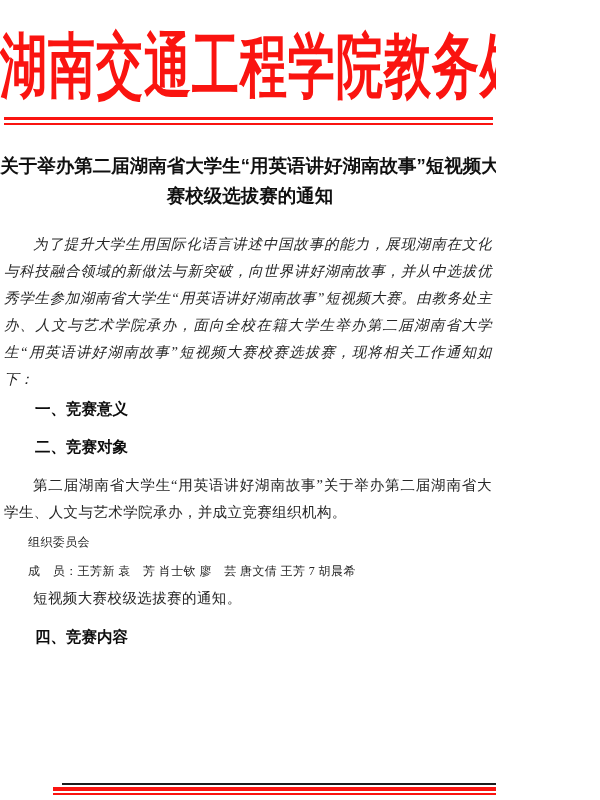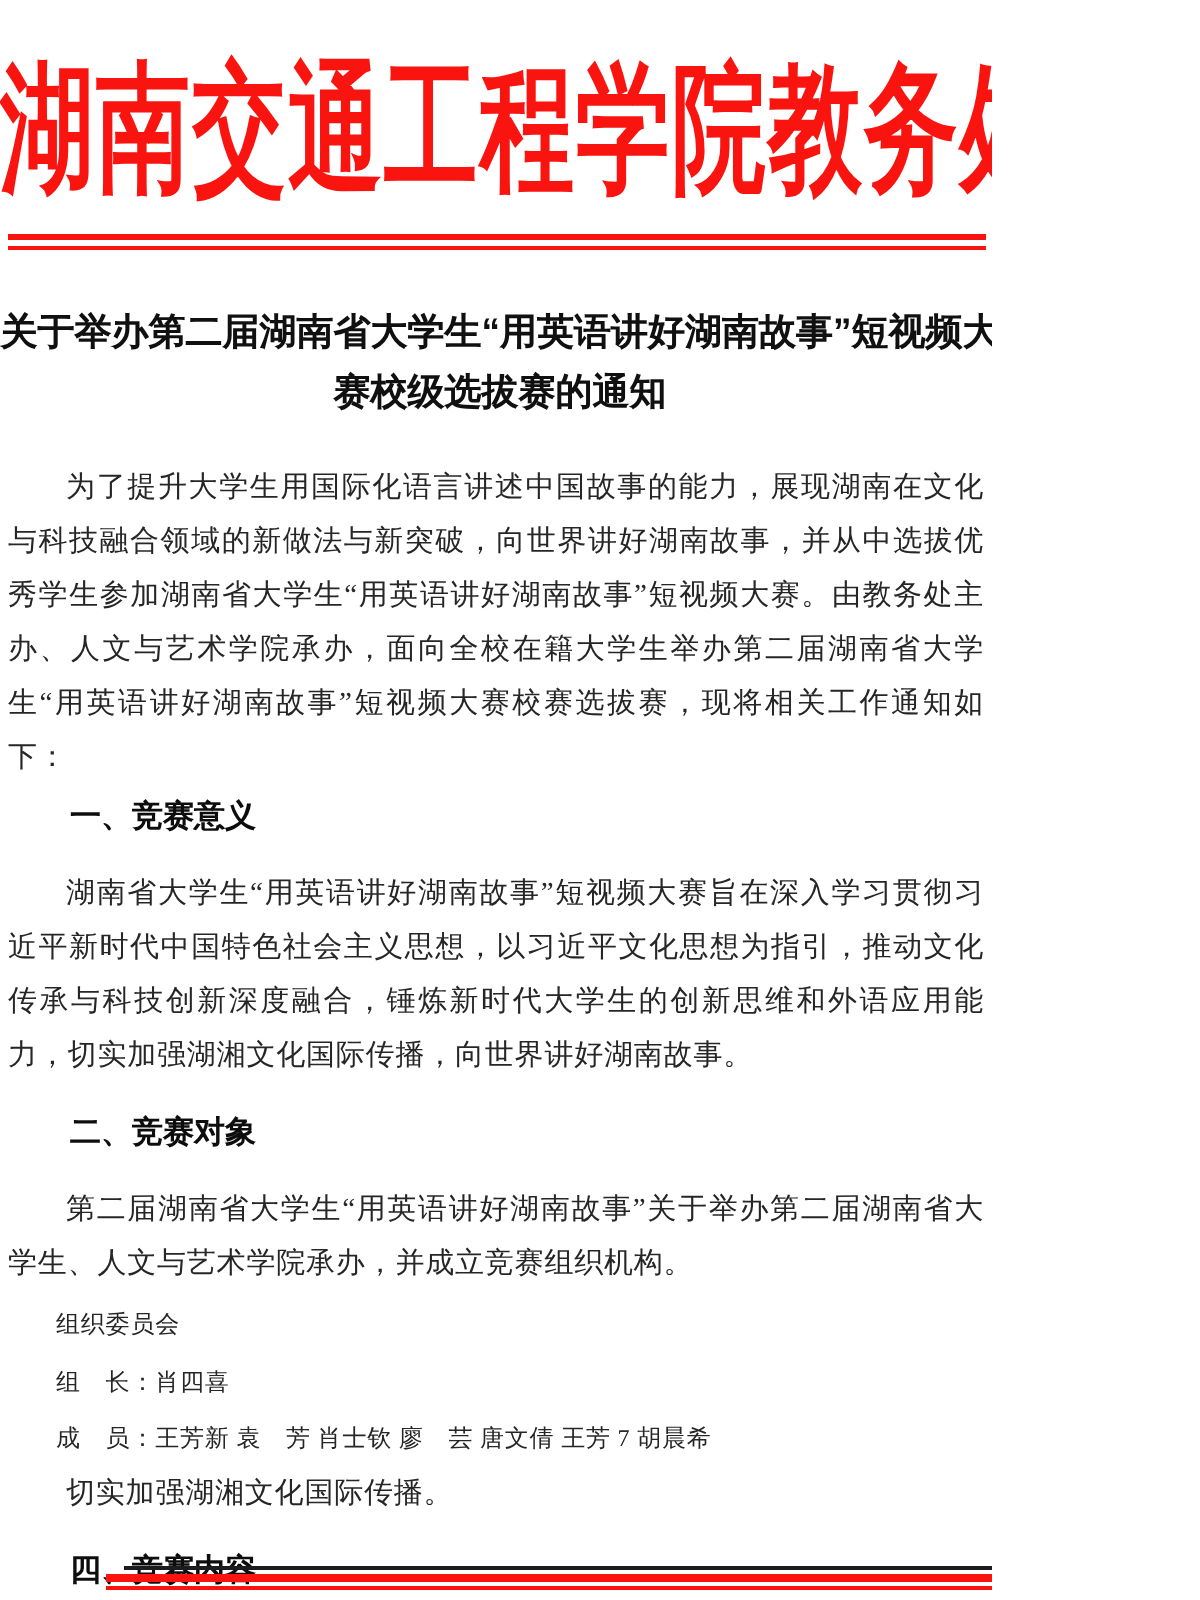--- a/index.html
+++ b/index.html
@@ -53,21 +53,21 @@
     width: 488px;
     margin: 0 auto;
     font-size: 14.5px;
     line-height: 27px;
     letter-spacing: 0.4px;
     text-align: justify;
     text-indent: 2em;
     word-break: break-all;
     color: #262626;
   }
-  .para.intro { margin-top: 20px; }
+  .para.intro { margin-top: 20px; font-style: italic; }
 
   .heading {
     width: 488px;
     margin: 12px auto;
     font-family: "Liberation Sans", "DejaVu Sans", sans-serif;
     font-weight: bold;
     font-size: 15.5px;
     line-height: 26px;
     text-indent: 2em;
     color: #0d0d0d;
@@ -115,32 +115,30 @@
   <div class="lh-divider">
     <div class="lh-rule-thick"></div>
     <div class="lh-rule-thin"></div>
   </div>
 
   <h1 class="notice-title">关于举办第二届湖南省大学生“用英语讲好湖南故事”短视频大赛校级选拔赛的通知</h1>
 
   <p class="para intro">为了提升大学生用国际化语言讲述中国故事的能力，展现湖南在文化与科技融合领域的新做法与新突破，向世界讲好湖南故事，并从中选拔优秀学生参加湖南省大学生“用英语讲好湖南故事”短视频大赛。由教务处主办、人文与艺术学院承办，面向全校在籍大学生举办第二届湖南省大学生“用英语讲好湖南故事”短视频大赛校赛选拔赛，现将相关工作通知如下：</p>
 
   <h2 class="heading h1">一、竞赛意义</h2>
-  <p class="para">湖南省大学生“用英语讲好湖南故事”短视频大赛旨在深入学习贯彻习近平新时代中国特色社会主义思想，以习近平文化思想为指引，推动文化传承与科技创新深度融合，锤炼新时代大学生的创新思维和外语应用能力，切实加强湖湘文化国际传播，向世界讲好湖南故事。</p>
 
   <h2 class="heading">二、竞赛对象</h2>
   <p class="para">第二届湖南省大学生“用英语讲好湖南故事”关于举办第二届湖南省大学生、人文与艺术学院承办，并成立竞赛组织机构。</p>
 
   <div class="committee">
     <div class="cline">组织委员会</div>
-    <div class="cline">组　长：肖四喜</div>
     <div class="cline">成　员：王芳新 袁　芳 肖士钦 廖　芸 唐文倩 王芳 7 胡晨希</div>
   </div>
 
-  <p class="para">切实加强湖湘文化国际传播。</p>
+  <p class="para">短视频大赛校级选拔赛的通知。</p>
 
   <h2 class="heading">四、竞赛内容</h2>
 
   <div class="footer-black-rule"></div>
   <div class="footer-red-thick"></div>
   <div class="footer-red-thin"></div>
 
 </div>
 
 </body></html>

